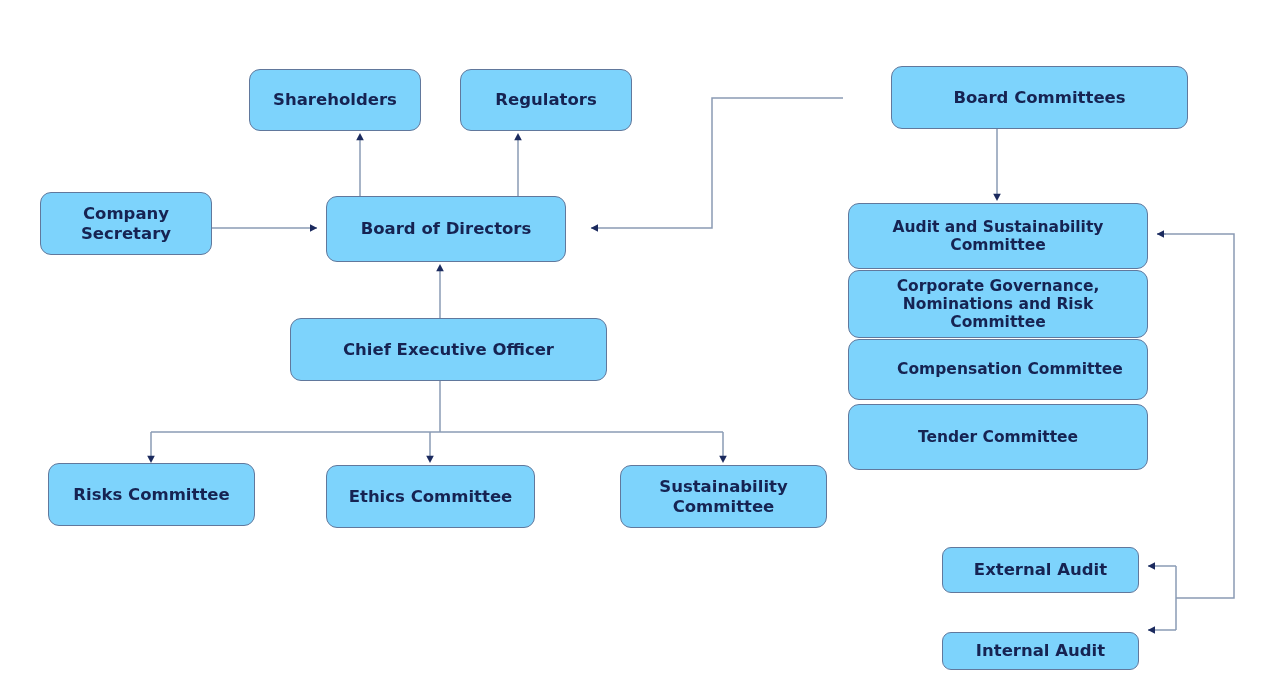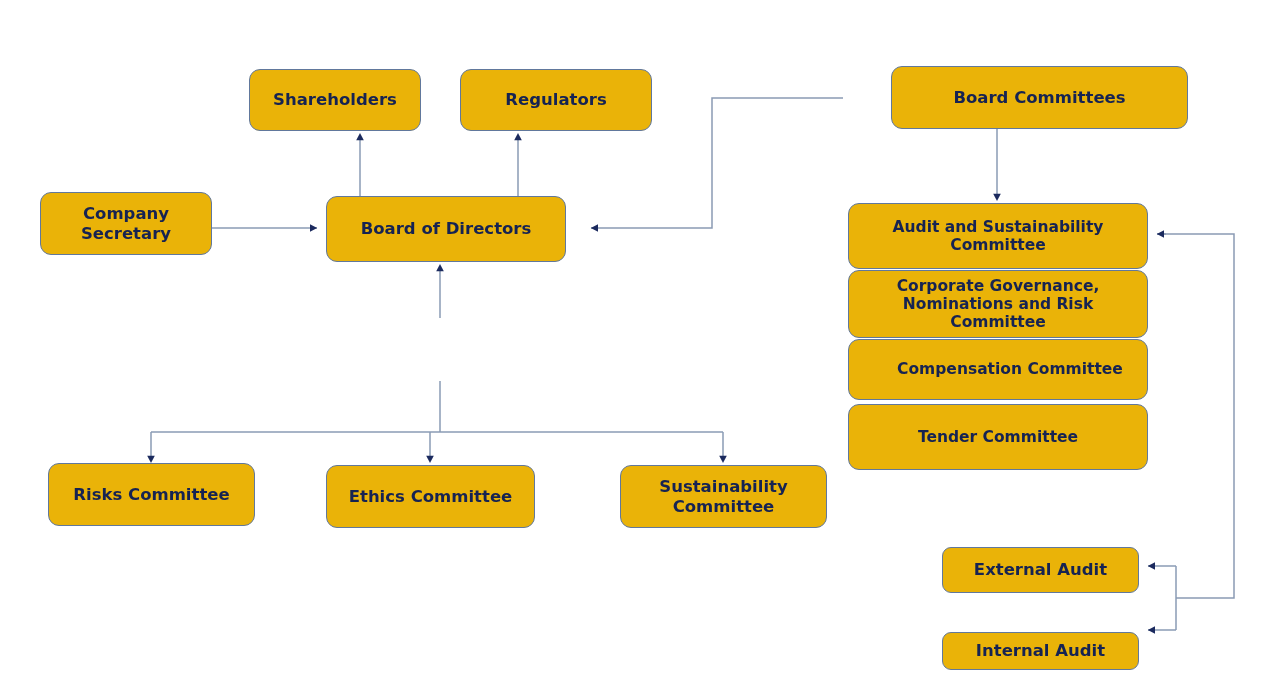--- a/index.html
+++ b/index.html
@@ -23,21 +23,21 @@
     position: absolute;
     left: 0;
     top: 0;
     width: 1280px;
     height: 690px;
     pointer-events: none;
   }
   .node {
     position: absolute;
     box-sizing: border-box;
-    background: #eab308;
+    background: #7dd3fc;
     border: 1.6px solid #61789c;
     border-radius: 11px;
     display: flex;
     align-items: center;
     justify-content: center;
     text-align: center;
     color: #162352;
     font-weight: bold;
     font-size: 16.5px;
     line-height: 1.18;
@@ -99,21 +99,21 @@
       <line x1="1176" y1="598" x2="1176" y2="630"></line>
       <line x1="1176" y1="630" x2="1148" y2="630" marker-end="url(#arrLeft)"></line>
       <line x1="1166" y1="234" x2="1157" y2="234" marker-end="url(#arrLeft)"></line>
     </g>
   </svg>
 
   <div class="node" style="left:249px; top:69px; width:172px; height:62px;">
     <span>Shareholders</span>
   </div>
 
-  <div class="node" style="left:460px; top:69px; width:192px; height:62px;">
+  <div class="node" style="left:460px; top:69px; width:172px; height:62px;">
     <span>Regulators</span>
   </div>
 
   <div class="node" style="left:891px; top:66px; width:297px; height:63px;">
     <span>Board Committees</span>
   </div>
 
   <div class="node" style="left:40px; top:192px; width:172px; height:63px;">
     <span>Company Secretary</span>
   </div>
@@ -127,20 +127,23 @@
   </div>
 
   <div class="node small" style="left:848px; top:270px; width:300px; height:68px; z-index:4;">
     <span>Corporate Governance, Nominations and Risk Committee</span>
   </div>
 
   <div class="node small" style="left:848px; top:339px; width:300px; height:61px; z-index:3;padding-left:32px;">
     <span>Compensation Committee</span>
   </div>
 
+  <div class="node" style="left:290px; top:318px; width:317px; height:63px;">
+    <span>Chief Executive Officer</span>
+  </div>
 
   <div class="node small" style="left:848px; top:404px; width:300px; height:66px; z-index:2;">
     <span>Tender Committee</span>
   </div>
 
   <div class="node" style="left:48px; top:463px; width:207px; height:63px;">
     <span>Risks Committee</span>
   </div>
 
   <div class="node" style="left:326px; top:465px; width:209px; height:63px;">

